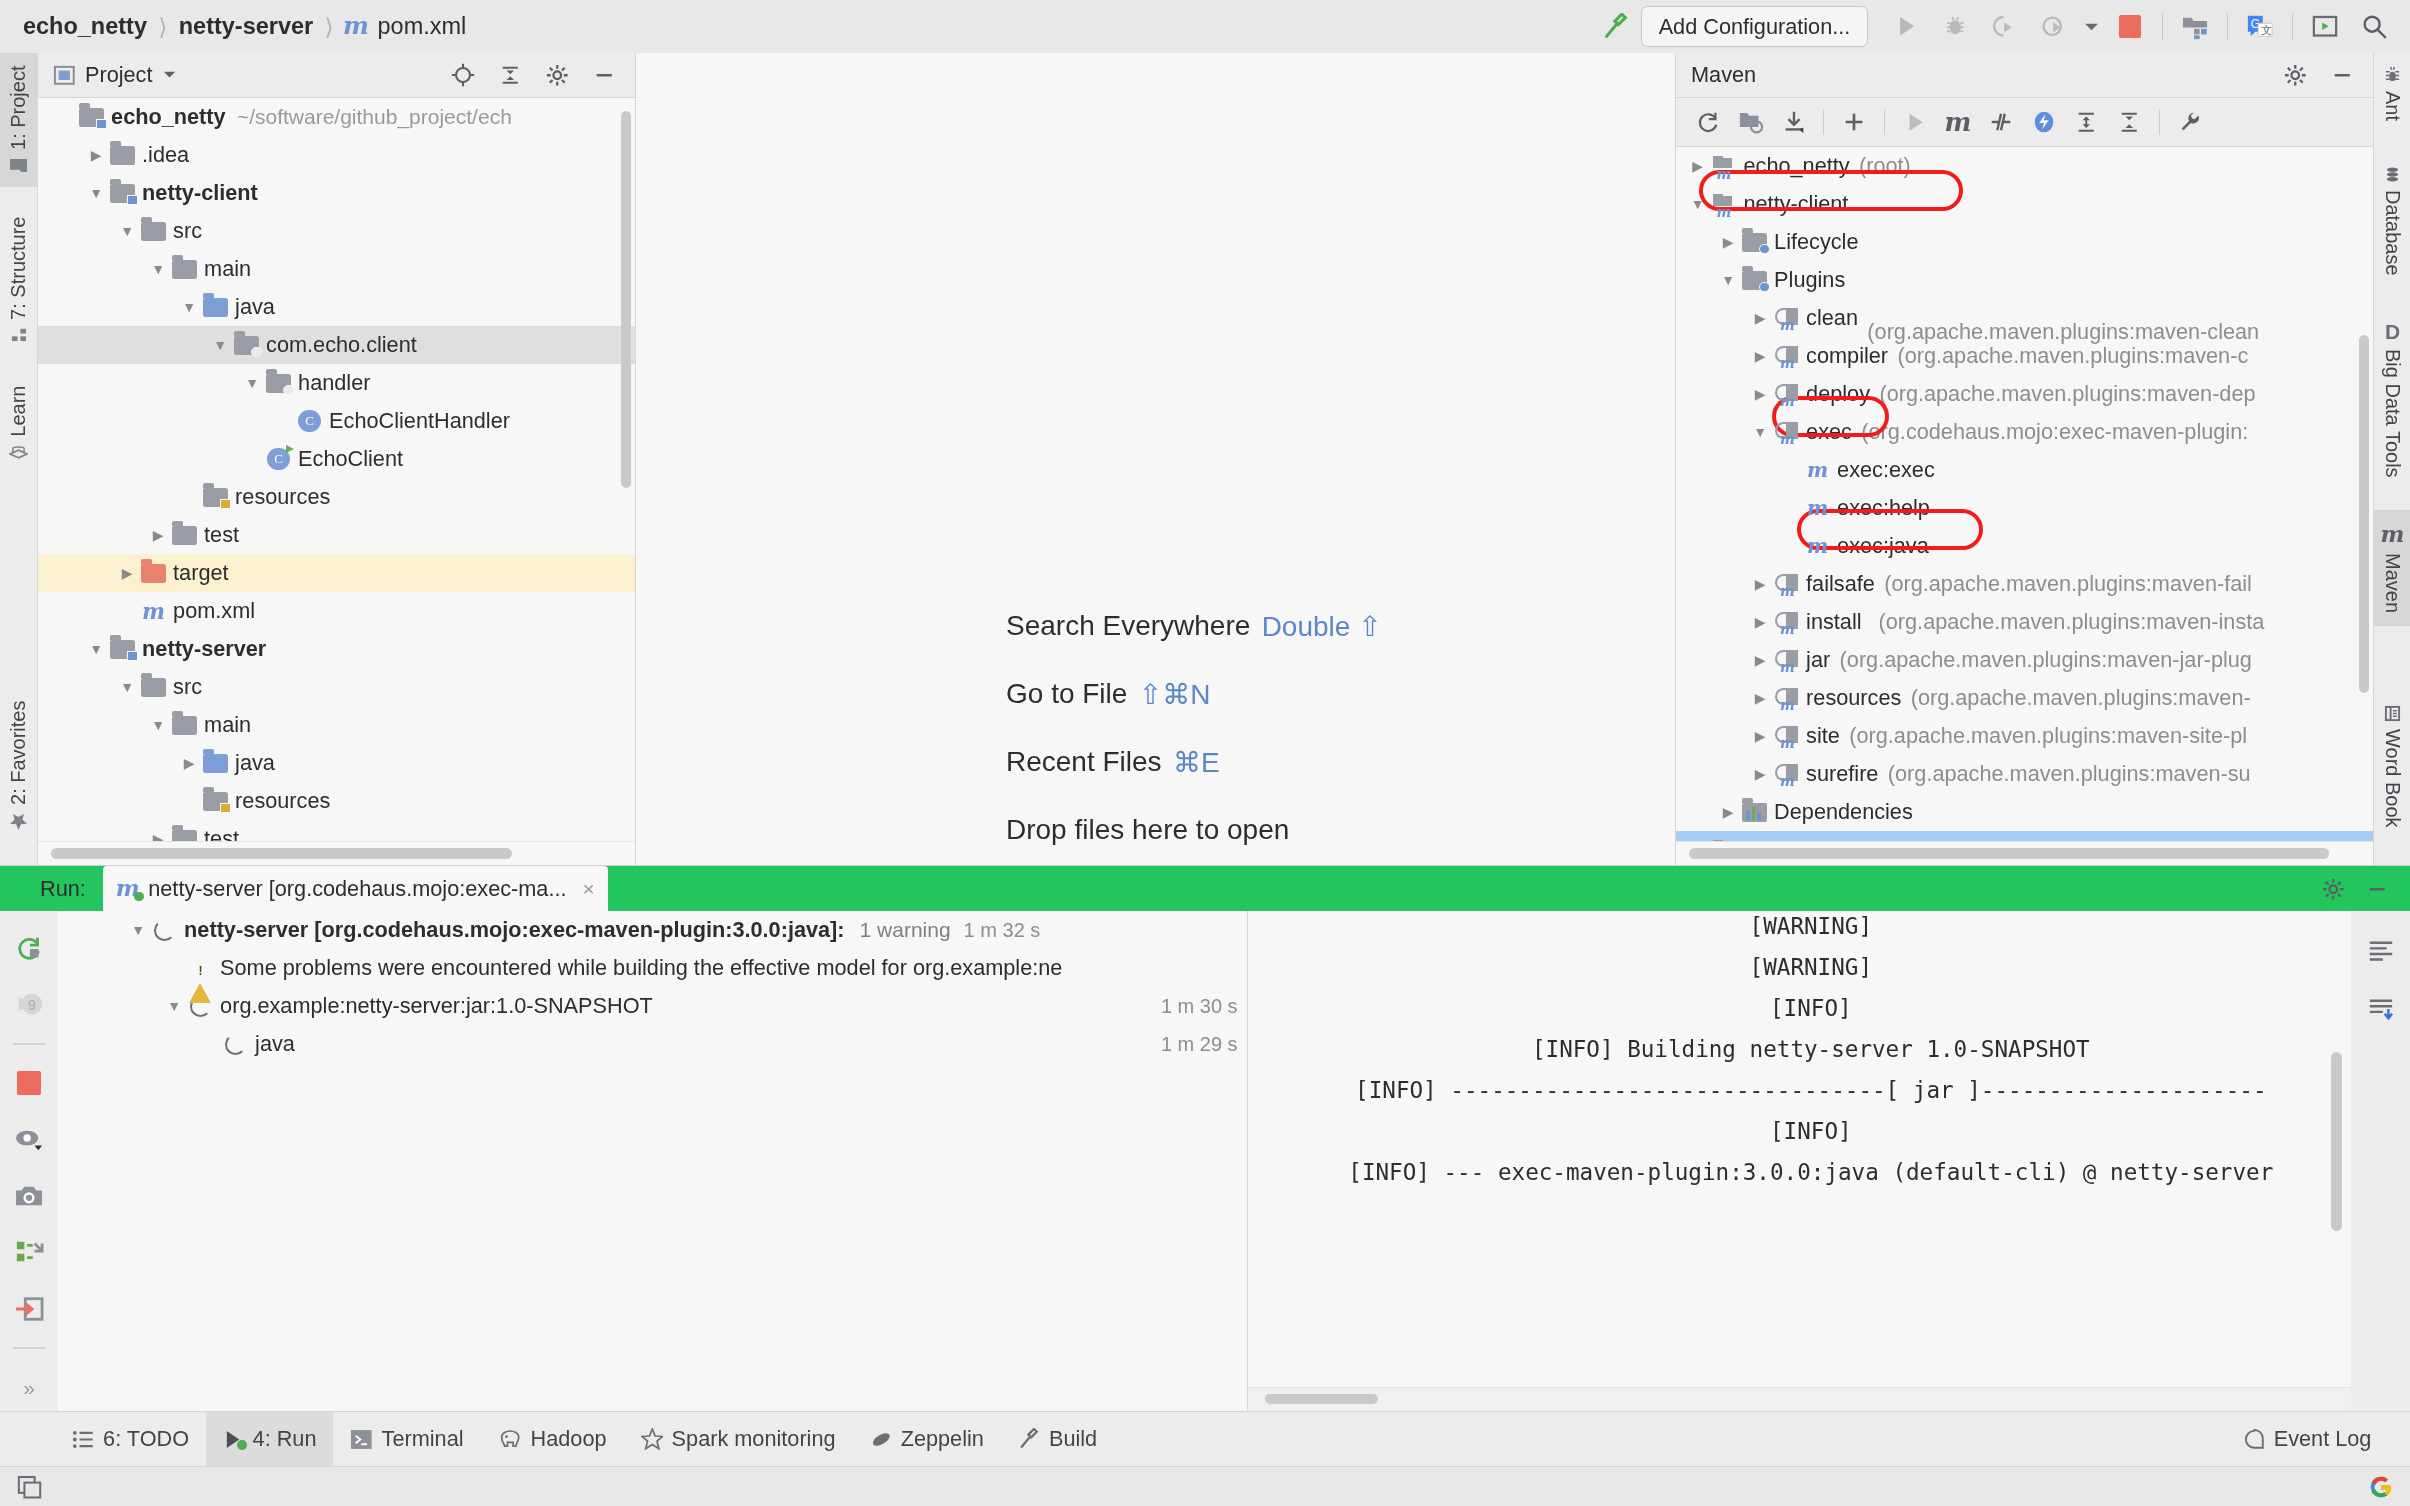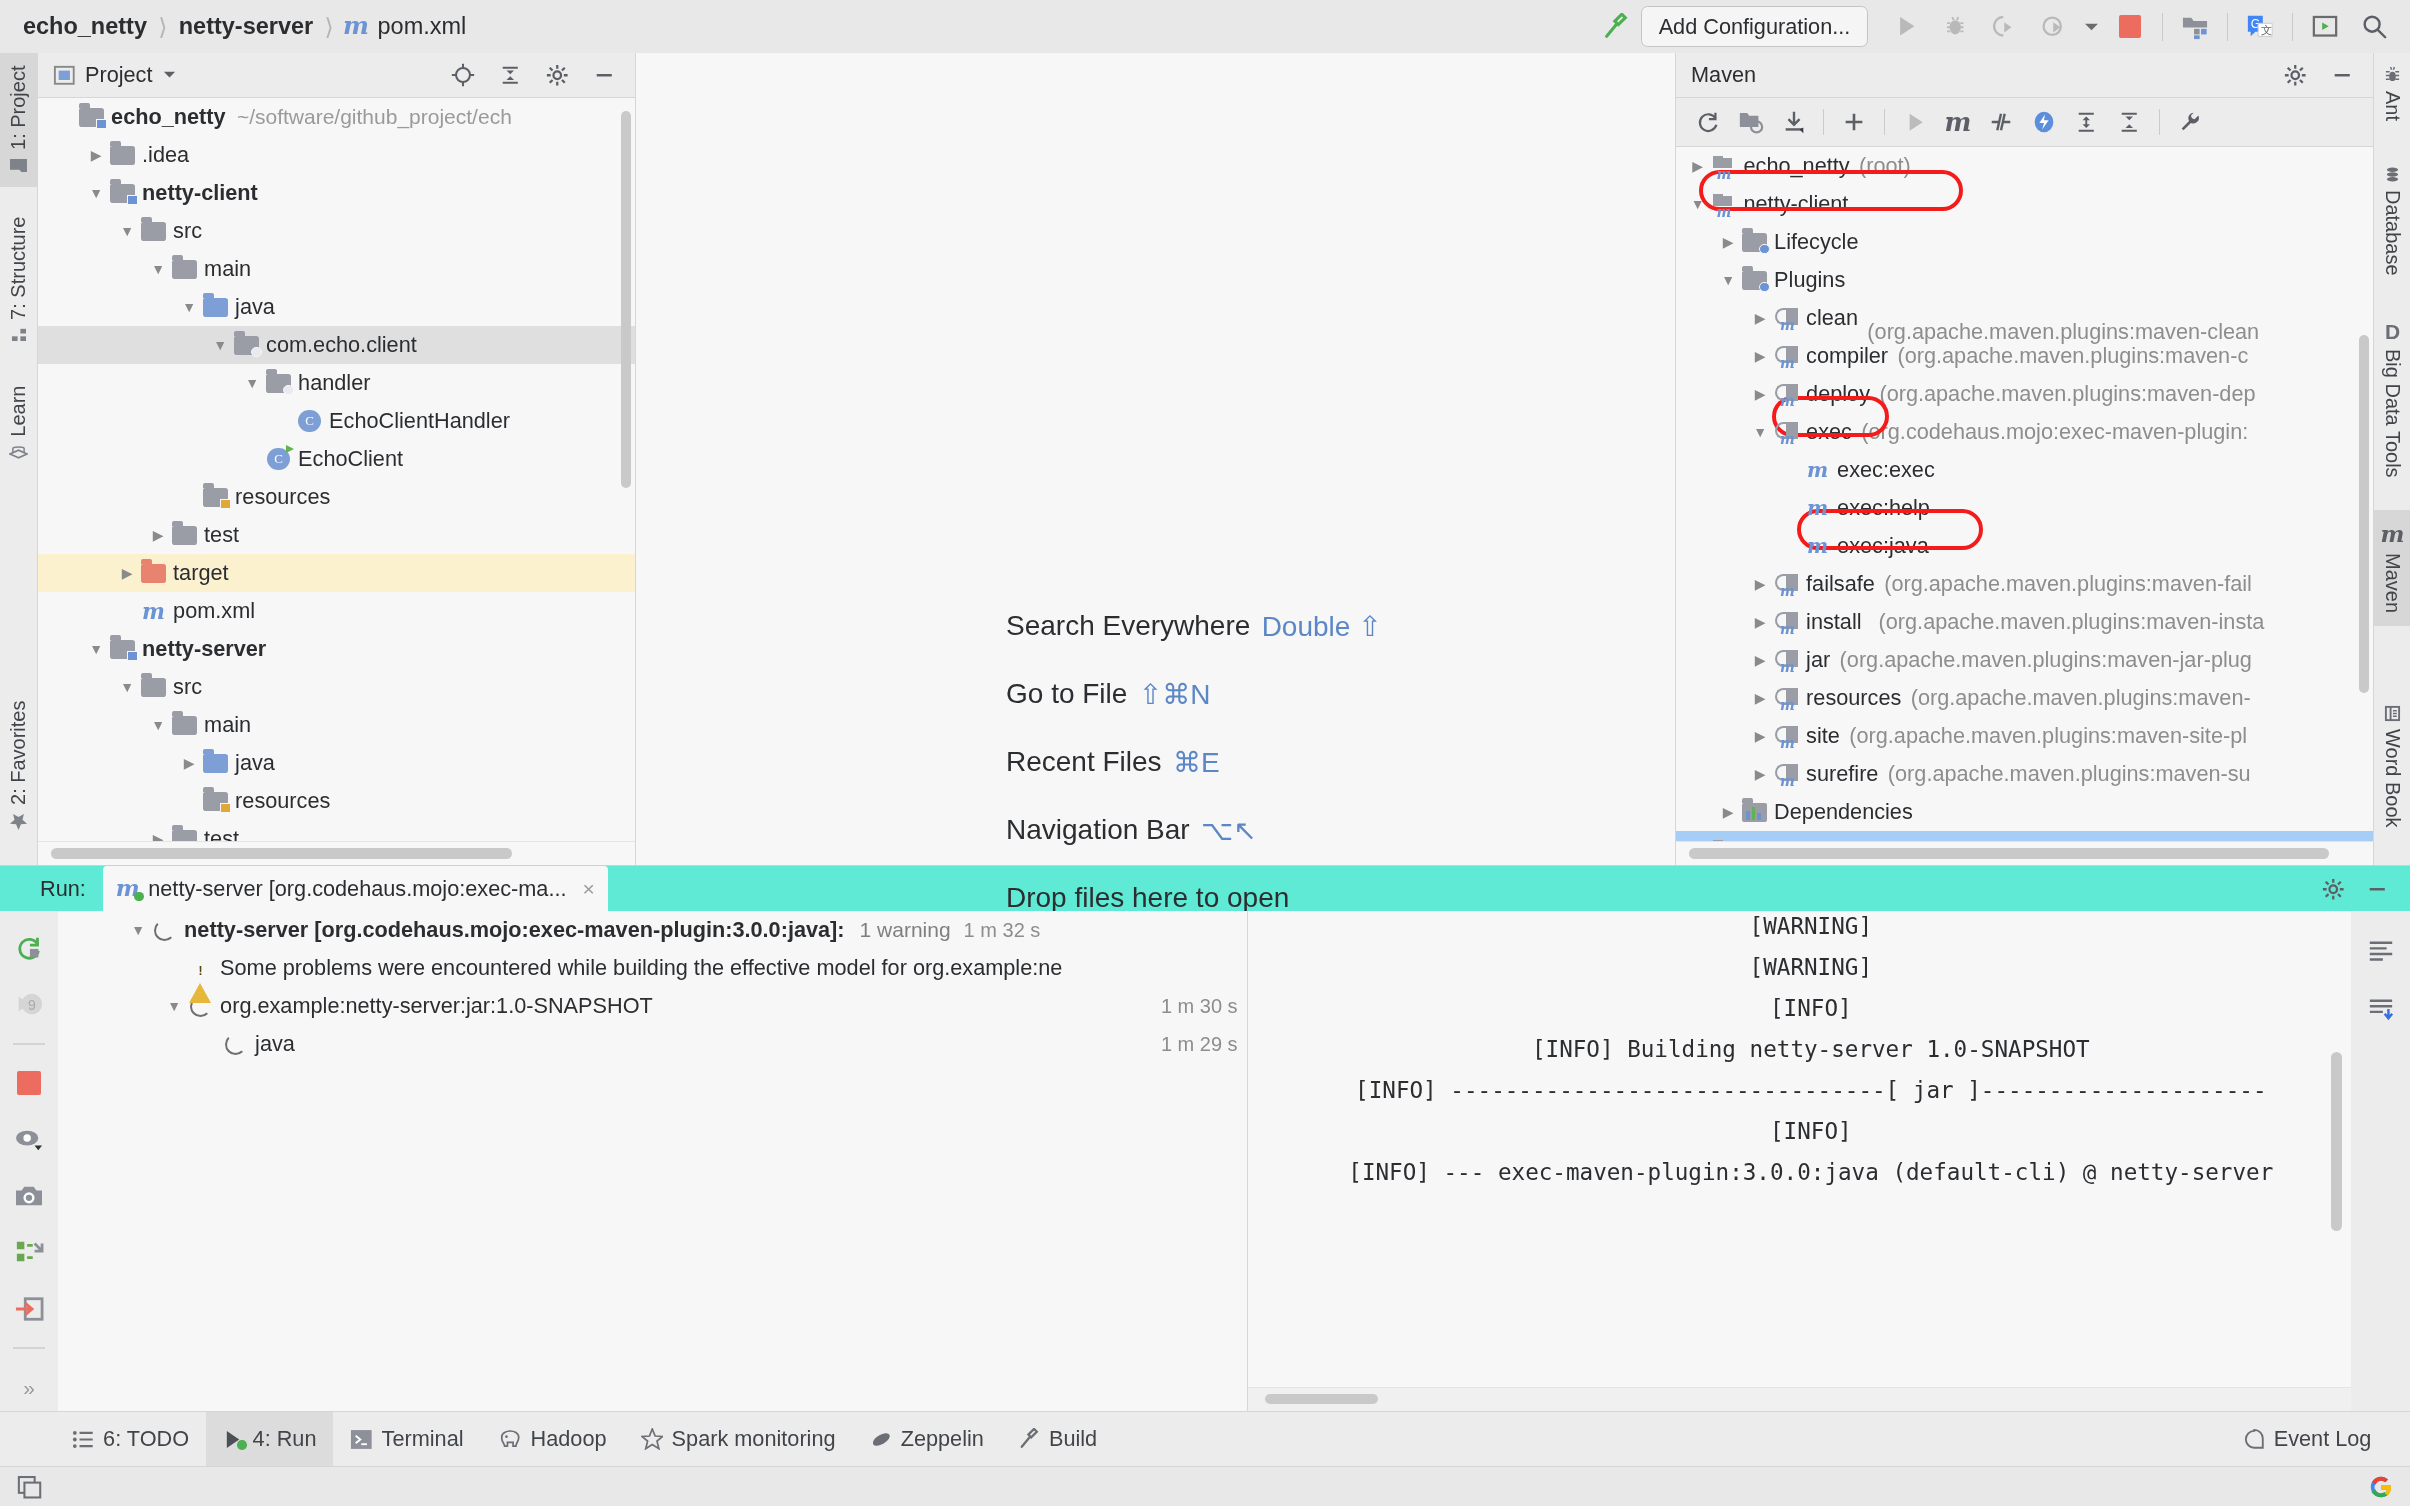--- a/index.html
+++ b/index.html
@@ -141,21 +141,21 @@
     gap: 1.9px; padding-left: 11.3px; border-bottom:0.9px solid #d6d6d6;
   }
   .mt-btn { width:41px;height:41px; display:flex; align-items:center; justify-content:center; }
   .mt-sep { width:0.9px;height:26px;background:#cbcbcb;margin:0 7.5px; }
   .mav-tree { flex:1 1 auto; overflow:hidden; position:relative; }
 
   
   .ring { position:absolute; border:4.7px solid #f41b1b; border-radius:24.5px; pointer-events:none; }
 
   
-  .runpanel { flex: 0 0 509px; display:flex; flex-direction:column; background:#5eead4; border-top:0.9px solid #cfcfcf; }
+  .runpanel { flex: 0 0 509px; display:flex; flex-direction:column; background:#22c55e; border-top:0.9px solid #cfcfcf; }
   .run-head { height:45px; flex:0 0 45px; display:flex; align-items:center; padding-left:40px; gap:0; position:relative;}
   .run-label { font-size:21.7px; color:#2b2d30; margin-right:17px; }
   .run-tab {
     height:45px; display:flex; align-items:center; gap:8.5px; padding:0 13px;
     background:#f7f7f7; font-size:21.7px; color:#2b2d30; border-radius:3.8px 3.8px 0 0;
   }
   .run-tab .close { color:#9a9a9a; font-size:21px; margin-left:7.5px; }
   .run-head-right { margin-left:auto; display:flex; align-items:center; gap:5.6px; padding-right:15px; }
   .run-body { flex:1 1 auto; display:flex; min-height:0; }
   .run-rail { width:58px; flex:0 0 58px; background:#ececec; display:flex; flex-direction:column; align-items:center; padding-top:13px; gap:9.4px; }
@@ -521,24 +521,20 @@
         </div>
         <div class="hintline">
           <span>Go to File</span>
             <span class="key">⇧⌘N</span>
         </div>
         <div class="hintline">
           <span>Recent Files</span>
             <span class="key">⌘E</span>
         </div>
         <div class="hintline">
-          <span>Navigation Bar</span>
-            <span class="key">⌥↖</span>
-        </div>
-        <div class="hintline">
           <span>Drop files here to open</span>
         </div>
       </div>
     </div>
 
     <div class="maven">
       <div class="panel-head">
         <span class="panel-title">Maven</span>
         <span class="spacer"></span>
         <span class="ph-btn">

